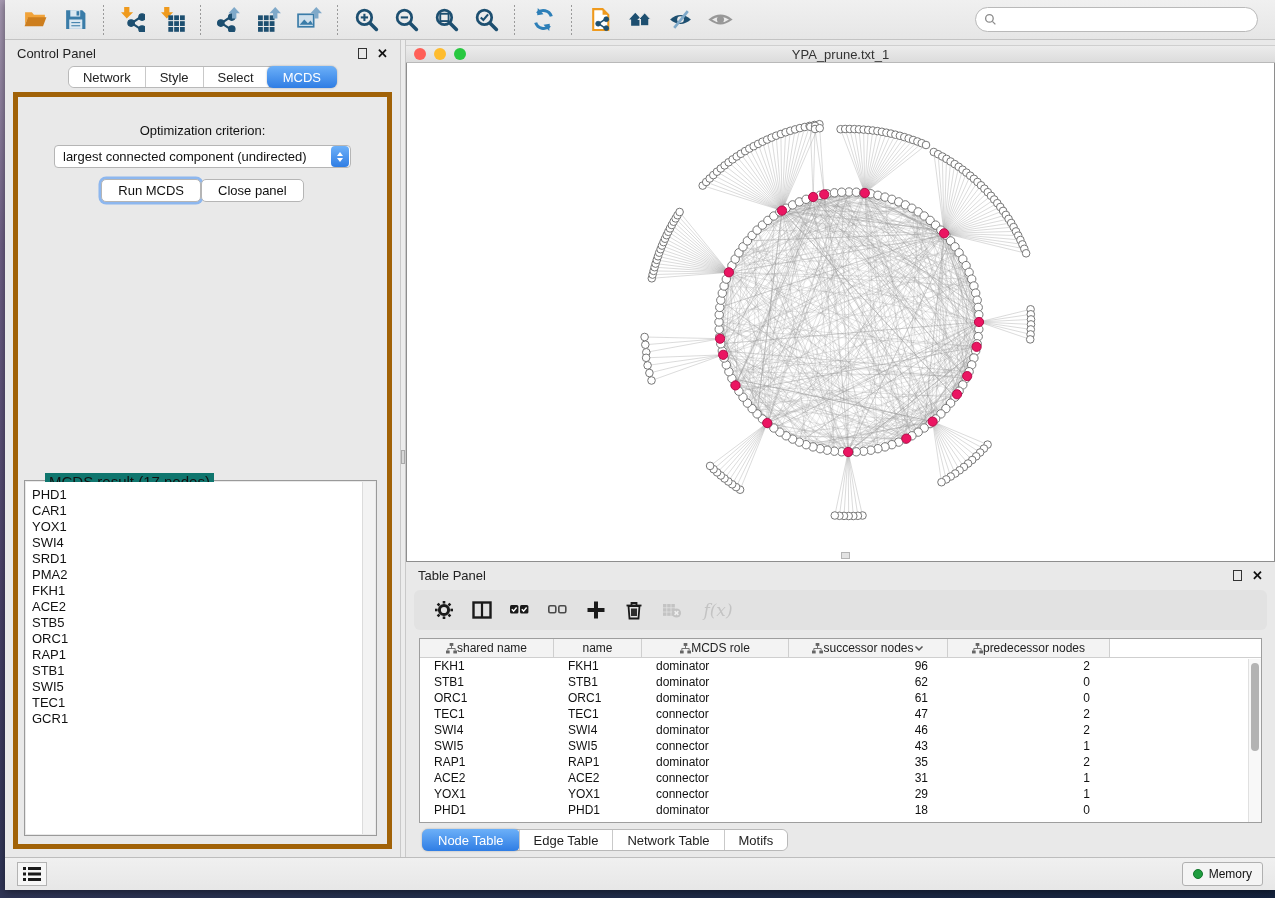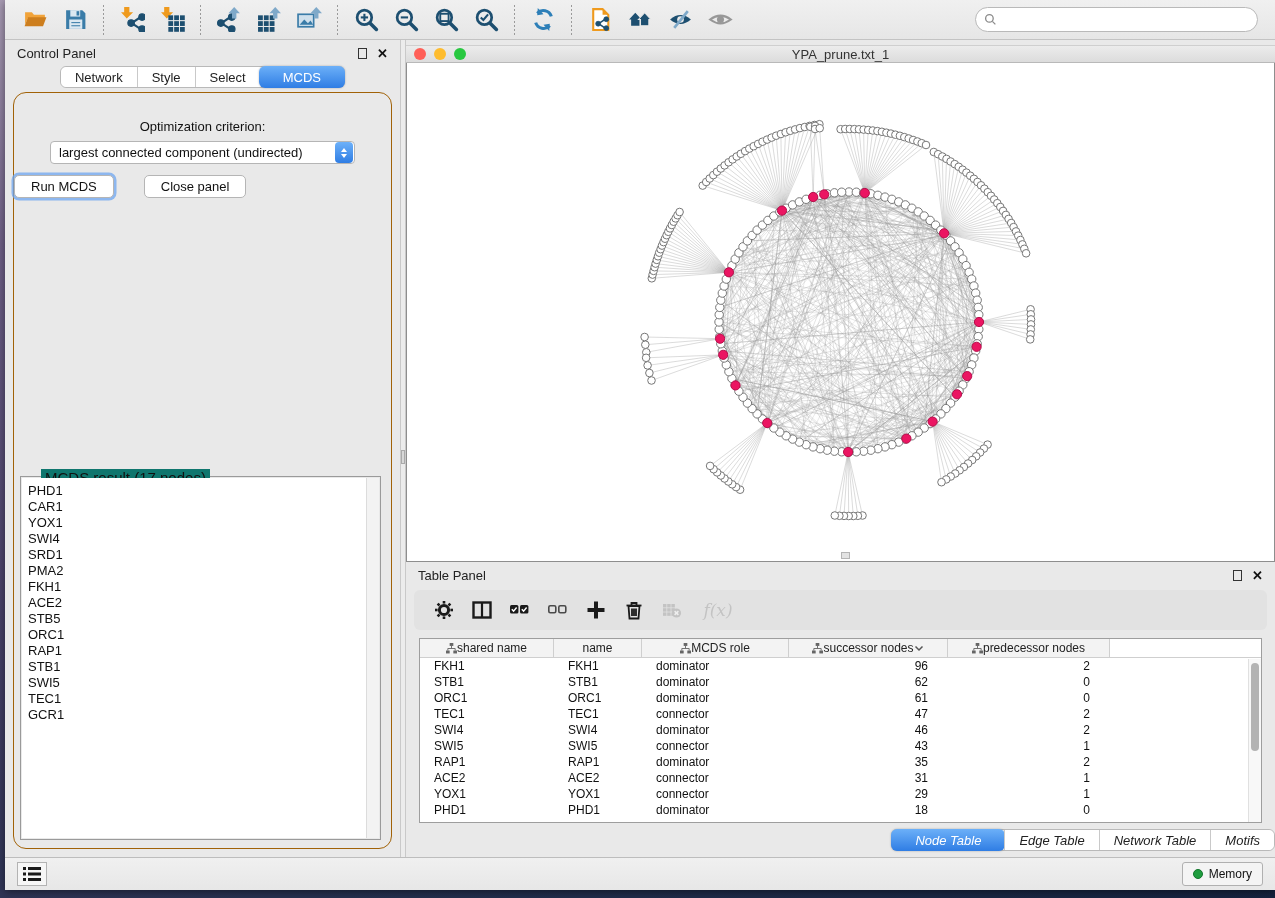--- a/index.html
+++ b/index.html
@@ -38,34 +38,34 @@
   .dock-titlebar .spacer { flex:1; }
   .float-box { width:9px; height:11px; border:1.5px solid #333; display:inline-block; margin-right:10px; }
   .close-x { font-size:13px; font-weight:bold; color:#111; line-height:1; }
   #cp-tabs-row { display:flex; justify-content:center; position:relative; z-index:2; height:22px; }
   .tabstrip { display:flex; background:#fff; border:1px solid #b9b9b9; border-radius:6px; overflow:visible; height:22px; }
   .tabstrip .tab { padding:0 14px; font-size:13px; color:#222; display:flex; align-items:center;
     border-left:1px solid #c9c9c9; background:#fff; }
   .tabstrip .tab:first-child { border-left:none; border-radius:6px 0 0 6px; }
   .tabstrip .tab:last-child { border-radius:0 6px 6px 0; }
   .tabstrip .tab.active { background:linear-gradient(#6cb0f8,#2f7de4); color:#fff; border-radius:6px;
-    margin:-1px; padding:0 24px; border-left:none; box-shadow:0 0 2px rgba(0,0,0,.3); }
+    margin:-1px; padding:0 16px; border-left:none; box-shadow:0 0 2px rgba(0,0,0,.3); }
   #cp-box { position:absolute; left:8px; right:8px; top:63px; bottom:8px;
-    background:#e9e9e9; border:1px solid #a16207; border-radius:13px; margin-top:-11px; padding-top:11px; }
+    background:#e9e9e9; border:5px solid #a16207; border-radius:0; margin-top:-11px; padding-top:11px; }
   #opt-label { text-align:center; font-size:13px; color:#111; margin-top:15px; }
   #opt-dropdown { position:absolute; left:36px; right:36px; top:48px; height:23px;
     background:#fff; border:1px solid #b5b5b5; border-radius:4px;
     display:flex; align-items:center; font-size:13px; color:#111; }
   #opt-dropdown .dd-text { flex:1; padding-left:8px; white-space:nowrap; overflow:hidden; }
   .dd-stepper { width:18px; height:21px; border-radius:4px; background:linear-gradient(#6db1f9,#2f7de4);
     display:flex; flex-direction:column; align-items:center; justify-content:center; gap:2px; margin-right:1px; }
   .dd-stepper i { width:0; height:0; border-left:3.5px solid transparent; border-right:3.5px solid transparent; display:block; }
   .dd-up { border-bottom:4.5px solid #fff; }
   .dd-down { border-top:4.5px solid #fff; }
-  #cp-buttons { position:absolute; top:82px; left:0; right:0; display:flex; gap:30px; }
+  #cp-buttons { position:absolute; top:82px; left:0; right:0; display:flex; justify-content:center; gap:0; }
   .push-btn { height:23px; padding:0 16px; font-size:13px; color:#111; background:#fff;
     border:1px solid #b5b5b5; border-radius:5px; font-family:"Liberation Sans",sans-serif; }
   .push-btn.focus-ring { box-shadow:0 0 0 2.5px rgba(110,165,240,.75); }
   #mcds-group { position:absolute; left:6px; right:10px; top:383px; bottom:8px; border:1px solid #9a9a9a; }
   #mcds-group-title { position:absolute; top:-8px; left:20px; background:#0f766e; padding:0 4px;
     font-size:15px; color:#111; }
   #mcds-list { position:absolute; inset:1px; background:#fff; padding:5px 0 0 6px; overflow:hidden; }
   #mcds-list .mcds-item { font-size:13px; line-height:16px; color:#111; }
   #mcds-scroll { position:absolute; top:1px; bottom:1px; right:1px; width:13px; background:#f3f3f3; border-left:1px solid #dcdcdc; }
   
@@ -93,21 +93,21 @@
   #tp-table { position:absolute; left:13px; right:13px; top:76px; bottom:34px; background:#fff; border:1px solid #9e9e9e; overflow:hidden; }
   #tp-header { display:flex; height:19px; border-bottom:1px solid #cfcfcf; background:#f3f3f3; }
   .th { display:flex; align-items:center; justify-content:center; gap:0; font-size:12px; color:#222;
     border-right:1px solid #cfcfcf; background:#f3f3f3; height:100%; }
   .th-fill { flex:1; background:#fff; border-right:none; }
   .tbody-row { display:flex; height:16px; align-items:center; }
   .td { font-size:12px; color:#111; height:16px; line-height:16px; }
   .td.num { text-align:right; }
   #tp-vscroll { position:absolute; top:20px; right:0; bottom:0; width:13px; background:#f8f8f8; border-left:1px solid #e0e0e0; }
   #tp-vscroll .thumb { position:absolute; top:4px; left:2px; width:8px; height:88px; background:#b3b3b3; border-radius:5px; }
-  #tp-tabs { position:absolute; left:16px; right:0; bottom:6px; display:flex; justify-content:flex-end;font-style:italic; }
+  #tp-tabs { position:absolute; left:16px; right:0; bottom:6px; display:flex; justify-content:flex-start; }
   
   #status-bar { height:33px; flex:0 0 auto; border-top:1px solid #bdbdbd; background:linear-gradient(#f0f0f0,#e7e7e7);
     display:flex; align-items:center; padding:0 12px; }
   #list-btn { width:30px; height:24px; background:#f6f6f6; border:1px solid #b3b3b3; display:flex; align-items:center; justify-content:center; }
   #status-spacer { flex:1; }
   #memory-btn { height:24px; background:#f4f4f4; border:1px solid #b0b0b0; border-radius:3px;
     display:flex; align-items:center; gap:6px; padding:0 10px; font-size:12px; color:#111; }
   #memory-dot { width:10px; height:10px; border-radius:50%; background:#1f9d3f; border:1px solid #12762c; }
 </style>
 </head>

